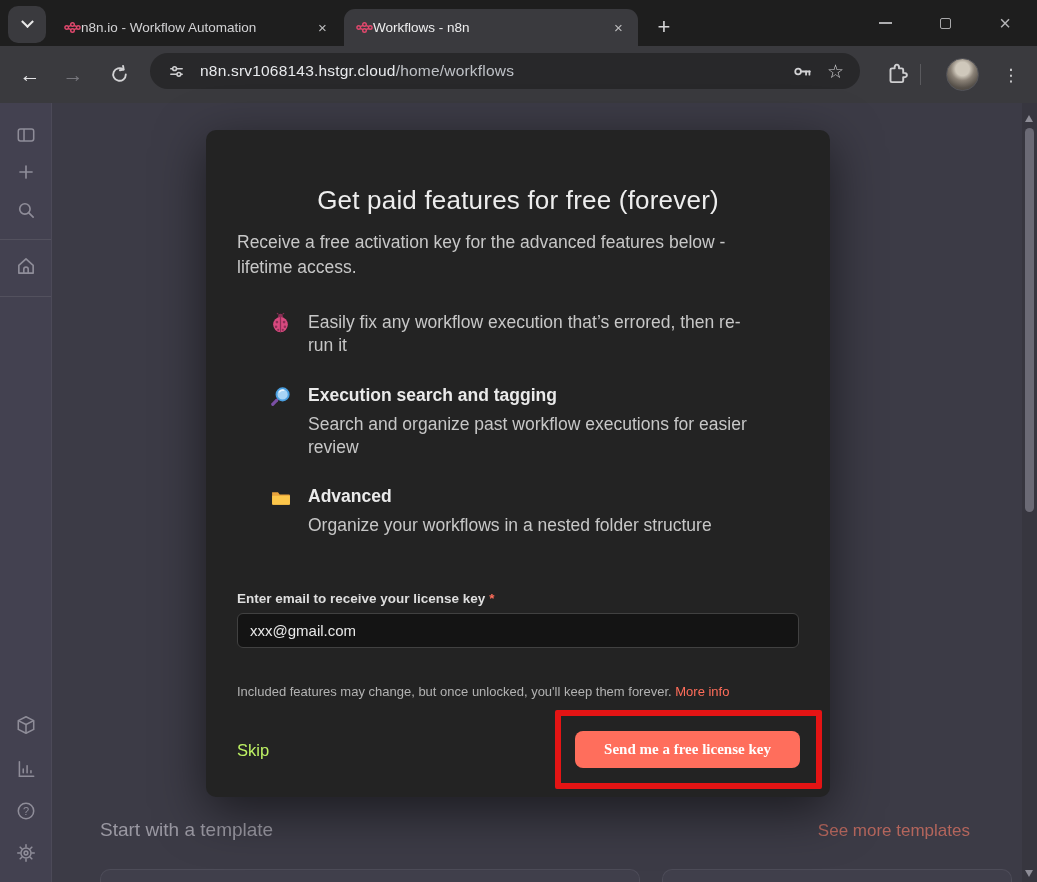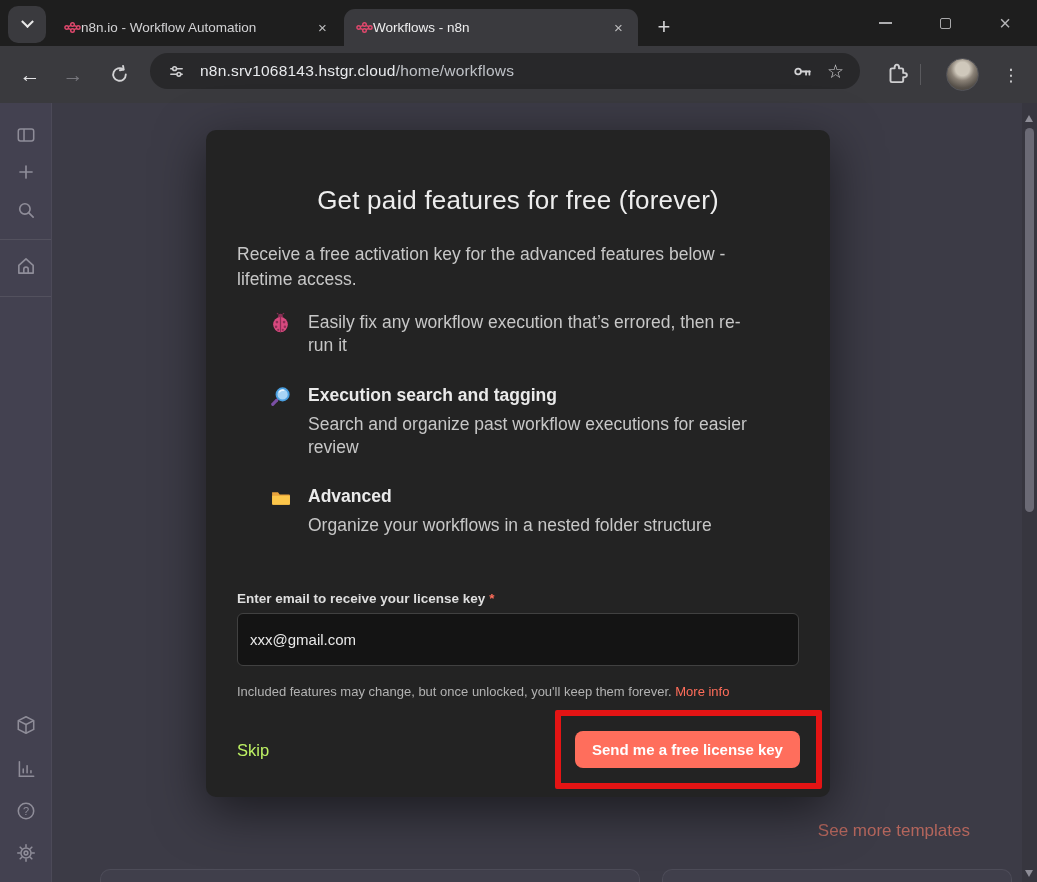--- a/index.html
+++ b/index.html
@@ -77,38 +77,38 @@
   .sb-up   { top:12px;  border-bottom:7px solid #8e8d97; }
   .sb-down { bottom:5px; border-top:7px solid #8e8d97; }
   .sb-thumb { position:absolute; left:3px; right:3px; top:25px; height:384px;
     background:#6b6a75; border-radius:5px; cursor:grab; }
 
   
   .modal { position:absolute; left:206px; top:27px; width:624px; height:667px; background:#232323;
     border-radius:10px; box-shadow:0 14px 50px rgba(0,0,0,.55); }
   .m-title { position:absolute; top:55px; left:0; right:0; text-align:center;
     font-size:26px; font-weight:500; color:#ededed; letter-spacing:.2px; }
-  .m-sub { position:absolute; left:31px; top:112px; width:545px; font-size:17.5px;
+  .m-sub { position:absolute; left:31px; top:100px; width:545px; font-size:17.5px;
     line-height:1.42; color:#c7c7c7; }
   .features { position:absolute; left:64px; top:181px; }
   .feature { display:flex; gap:17px; margin-bottom:27px; }
   .f-icon { width:21px; flex:0 0 21px; padding-top:1px; }
   .f-title { font-size:17.5px; font-weight:700; color:#eaeaea; margin-bottom:7px; }
   .f-desc { font-size:17.5px; color:#c7c7c7; line-height:1.33; width:442px; }
   .email-label { position:absolute; left:31px; top:461px; font-size:13.5px; font-weight:700; color:#dedede; }
   .req { color:#ff6d5a; }
-  .email-input { position:absolute; left:31px; top:483px; width:562px; height:53px;
+  .email-input { position:absolute; left:31px; top:483px; width:562px; height:35px;
     background:#141414; border:1px solid #414141; border-radius:6px; color:#e8e8e8;
     font-size:15px; padding:0 12px; font-family:"Liberation Sans", sans-serif; outline:none; }
   .disclaimer { position:absolute; left:31px; top:554px; font-size:13px; color:#b2b2b2; }
   .more-info { color:#ff6d5a; cursor:pointer; }
   .skip { position:absolute; left:31px; top:611px; font-size:16.5px; color:#bef264; cursor:pointer; }
   .submit-btn { position:absolute; left:369px; top:601px; width:225px; height:37px;
     background:#ff6e5c; border:none; border-radius:8px; color:#ffffff; font-weight:700;
-    font-size:15px; font-family:Liberation Sans, sans-serif; cursor:pointer; }
+    font-size:15px; font-family:Liberation Serif, serif; cursor:pointer; }
   .annotation-rect { position:absolute; left:349px; top:580px; width:267px; height:79px;
     border:6px solid #e41414; border-radius:2px; pointer-events:none; }
 </style>
 </head>
 <body>
 
 <div class="titlebar">
   <div class="tab-search">
     <span class="chev"></span>
   </div>
@@ -268,20 +268,21 @@
         <line x1="2.5" y1="10" x2="4.6" y2="10"></line>
           <line x1="15.4" y1="10" x2="17.5" y2="10"></line>
         <line x1="4.7" y1="4.7" x2="6.2" y2="6.2"></line>
           <line x1="13.8" y1="13.8" x2="15.3" y2="15.3"></line>
         <line x1="4.7" y1="15.3" x2="6.2" y2="13.8"></line>
           <line x1="13.8" y1="6.2" x2="15.3" y2="4.7"></line>
       </g>
     </svg>
   </div>
 
+  <div class="template-heading">Start with a template</div>
   <div class="see-more">See more templates</div>
   <div class="tpl-card c1"></div>
   <div class="tpl-card c2"></div>
 
   <div class="scrollbar">
     <div class="sb-arrow sb-up"></div>
     <div class="sb-thumb"></div>
     <div class="sb-arrow sb-down"></div>
   </div>
 

